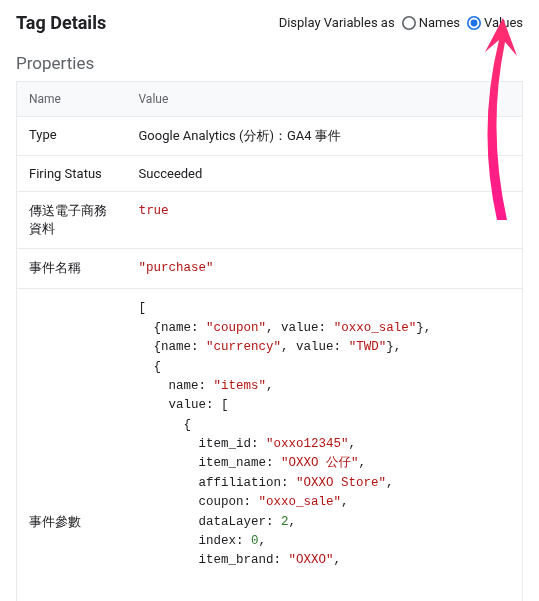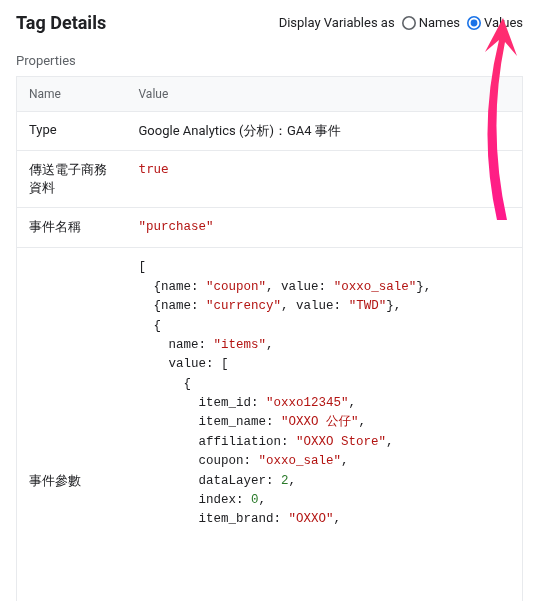--- a/index.html
+++ b/index.html
@@ -36,21 +36,21 @@
   .radio {
     width: 16px;
     height: 16px;
     display: inline-flex;
     align-items: center;
     justify-content: center;
     margin: 0 2px 0 6px;
   }
   .radio svg { display: block; }
   .section-label {
-    font-size: 13px;
+    font-size: 17px;
     color: #5f6368;
     margin: 14px 0 8px 0;
   }
   table.props {
     width: 100%;
     border-collapse: collapse;
     border: 1px solid #e8eaed;
     table-layout: fixed;
   }
   table.props th {
@@ -130,20 +130,24 @@
       <th>Name</th>
       <th>Value</th>
     </tr>
   </thead>
   <tbody>
     <tr>
       <td>Type</td>
       <td>Google Analytics (分析)：GA4 事件</td>
     </tr>
     <tr>
+      <td>Firing Status</td>
+      <td>Succeeded</td>
+    </tr>
+    <tr>
       <td>傳送電子商務資料</td>
       <td><span class="kw-true">true</span></td>
     </tr>
     <tr>
       <td>事件名稱</td>
       <td><span class="code str">"purchase"</span></td>
     </tr>
     <tr>
       <td style="vertical-align:middle">事件參數</td>
       <td>

